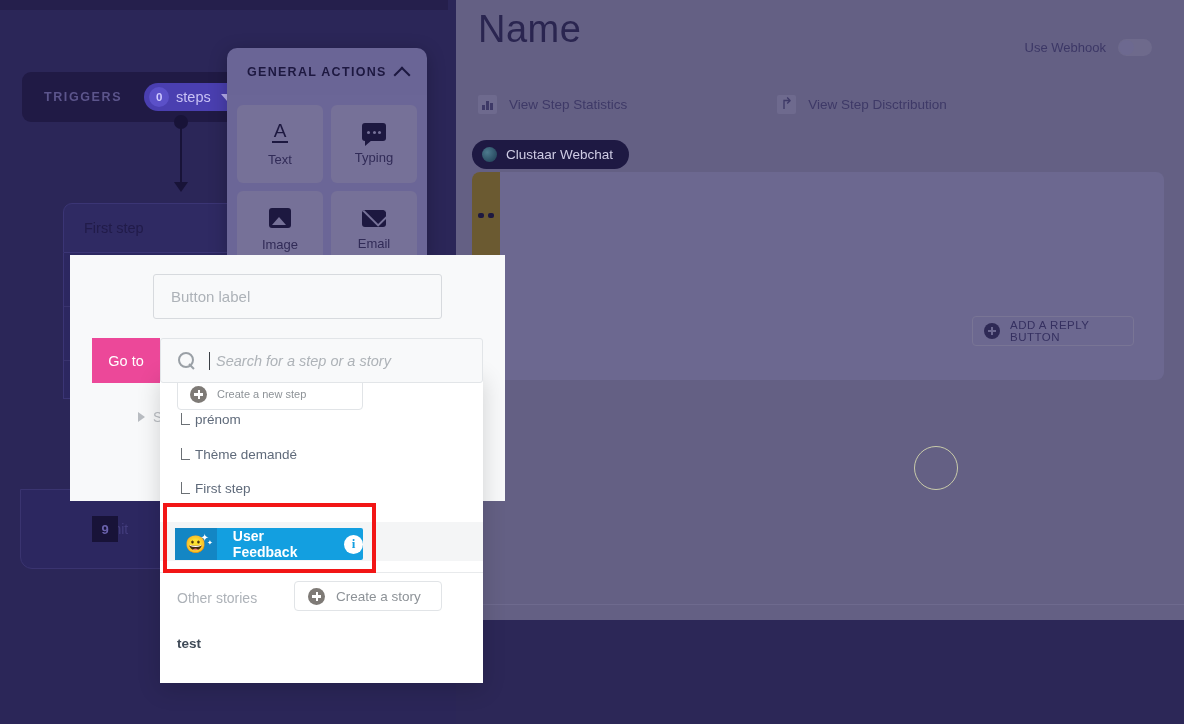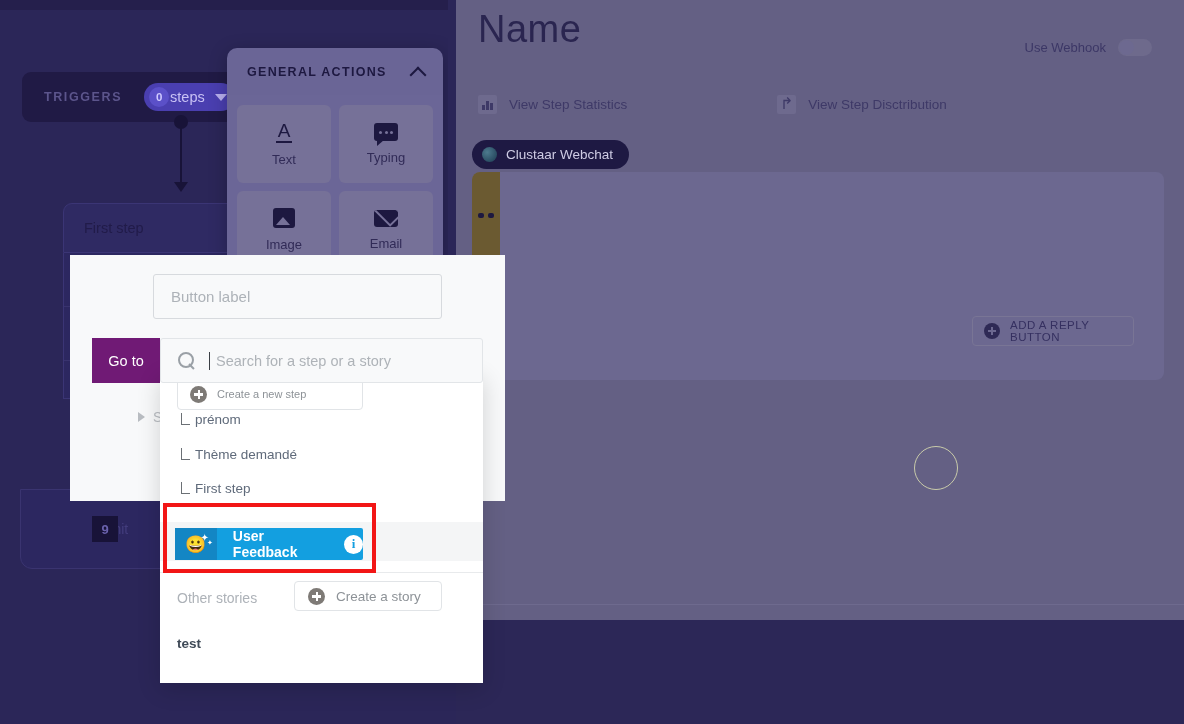--- a/index.html
+++ b/index.html
@@ -31,21 +31,21 @@
   }
   .steps-pill {
     margin-left: 22px; height: 28px; border-radius: 14px;
     background: #4a3fb0; display: flex; align-items: center; padding: 0 8px 0 5px;
   }
   .steps-count {
     width: 20px; height: 20px; border-radius: 50%;
     background: #5b50c8; color: #cfc9ff; font-size: 11.5px;
     display: flex; align-items: center; justify-content: center; font-weight: 700;
   }
-  .steps-text { color: #c9c2f5; font-size: 14.5px; margin-left: 1px; }
+  .steps-text { color: #c9c2f5; font-size: 14.5px; margin-left: 7px; }
   .caret-down {
     width: 0; height: 0; margin-left: 10px;
     border-left: 6px solid transparent; border-right: 6px solid transparent;
     border-top: 7px solid #b8b0ee;
   }
   .conn-dot {
     position: absolute; left: 174px; top: 115px;
     width: 14px; height: 14px; border-radius: 50%; background: #181338;
   }
   .conn-line {
@@ -86,21 +86,21 @@
     background: #151033;
   }
   .hit-badge {
     position: absolute; left: 92px; top: 516px; width: 26px; height: 26px;
     background: #181338; color: #6a62ad; font-size: 13px; font-weight: 700;
     display: flex; align-items: center; justify-content: center;
   }
 
   
   .gen-actions {
-    position: absolute; left: 227px; top: 48px; width: 216px; height: 210px;
+    position: absolute; left: 227px; top: 48px; width: 200px; height: 210px;
     background: #6a6596; border-radius: 10px 10px 0 0;
     box-shadow: 0 4px 18px rgba(0,0,0,.25);
     overflow: hidden;
   }
   .gen-actions-head {
     height: 47px; display: flex; align-items: center; justify-content: space-between;
     padding: 0 18px 0 20px;
   }
   .gen-actions-title {
     color: #1d1840; font-size: 12.5px; font-weight: 700; letter-spacing: 1.3px;
@@ -252,39 +252,39 @@
   }
   .btn-label-input {
     position: absolute; left: 153px; top: 274px; width: 289px; height: 45px;
     background: #f8f9fa; border: 1px solid #d7dade; border-radius: 3px;
     display: flex; align-items: center; padding-left: 17px;
   }
   .btn-label-ph { color: #adb2b8; font-size: 15px; }
 
   .goto-btn {
     position: absolute; left: 92px; top: 338px; width: 68px; height: 45px;
-    background: #701a75; color: #ffffff; font-size: 14.5px;
+    background: #ec4899; color: #ffffff; font-size: 14.5px;
     display: flex; align-items: center; justify-content: center;
   }
   .tree-fragment {
     position: absolute; left: 138px; top: 409px;
     display: flex; align-items: center; gap: 8px;
   }
   .tri-right {
     width: 0; height: 0;
     border-top: 5px solid transparent; border-bottom: 5px solid transparent;
     border-left: 7px solid #b9bdc2;
   }
   .tree-frag-text { color: #b9bdc2; font-size: 14px; }
 
   
   .search-box {
     position: absolute; left: 160px; top: 338px; width: 323px; height: 45px;
     background: #f8f9fa; border: 1px solid #e2e5e8; border-radius: 3px;
-    display: flex; align-items: center; padding-left: 17px; gap: 14px; z-index: 6;
+    display: flex; align-items: center; padding-left: 17px; gap: 14px; z-index: 6; font-style: italic;
   }
   .search-icon { width: 17px; height: 17px; position: relative; flex: none; }
   .search-icon::before {
     content: ""; position: absolute; left: 0; top: 0; width: 12px; height: 12px;
     border: 2px solid #9aa0a6; border-radius: 50%;
   }
   .search-icon::after {
     content: ""; position: absolute; left: 11px; top: 11px; width: 7px; height: 2px;
     background: #9aa0a6; transform: rotate(45deg); transform-origin: left center;
   }

